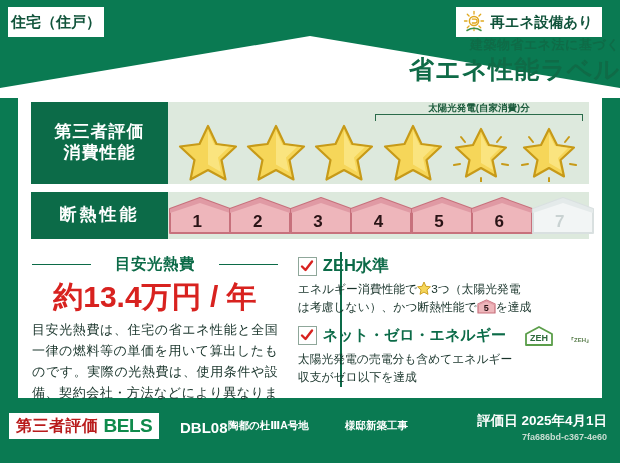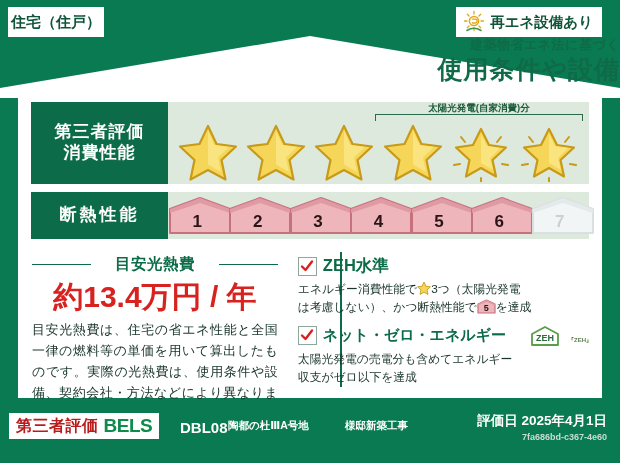--- a/index.html
+++ b/index.html
@@ -259,21 +259,21 @@
   }
   .chk svg { position: absolute; left: 1px; top: 1px; width: 14px; height: 14px; }
   .claim-title {
     color: #0c6b48;
     font-size: 16.5px;
     font-weight: bold;
     letter-spacing: 0px;
     white-space: nowrap;
   }
   .claim-title.sm { font-size: 15px; }
-  .zeh-logo { display: flex; align-items: flex-end; gap: 8px; margin-left: 18px; }
+  .zeh-logo { display: flex; align-items: flex-end; gap: 14px; margin-left: 12px; }
   .zeh-logo svg { width: 30px; height: 22px; display: block; }
   .zeh-logo .zsub { font-size: 6px; color: #5b7f4e; font-weight: bold; padding-bottom: 2px; }
   .claim-body {
     color: #18332a;
     font-size: 11.8px;
     line-height: 1.56;
     margin-top: 3px;
   }
   .inline-star { display: inline-block; width: 14px; height: 14px; vertical-align: -2px; }
   .inline-star svg { width: 14px; height: 14px; display: block; }
@@ -399,21 +399,21 @@
       </g>
       <circle cx="12" cy="11" r="4.6" fill="none" stroke="#e0a81e" stroke-width="1.5"></circle>
       <path d="M9.8 9.2 h3.4 a1.9 1.9 0 0 1 0 3.8 h-3.4" fill="none" stroke="#e0a81e" stroke-width="1.3"></path>
       <path d="M5 20.5 q7 -4.5 14 0" fill="none" stroke="#3f8f4a" stroke-width="1.5" stroke-linecap="round"></path>
     </svg>
     <span class="re-text">再エネ設備あり</span>
   </div>
 
   <div class="title-wrap">
     <div class="title-sub">建築物省エネ法に基づく</div>
-    <div class="title-main">使用条件や設備</div>
+    <div class="title-main">省エネ性能ラベル</div>
   </div>
 
   <div class="body-panel">
 
     <div class="perf-row energy">
       <div class="perf-label">
         <span>第三者評価</span>
         <span>消費性能</span>
       </div>
       <div class="perf-value">

